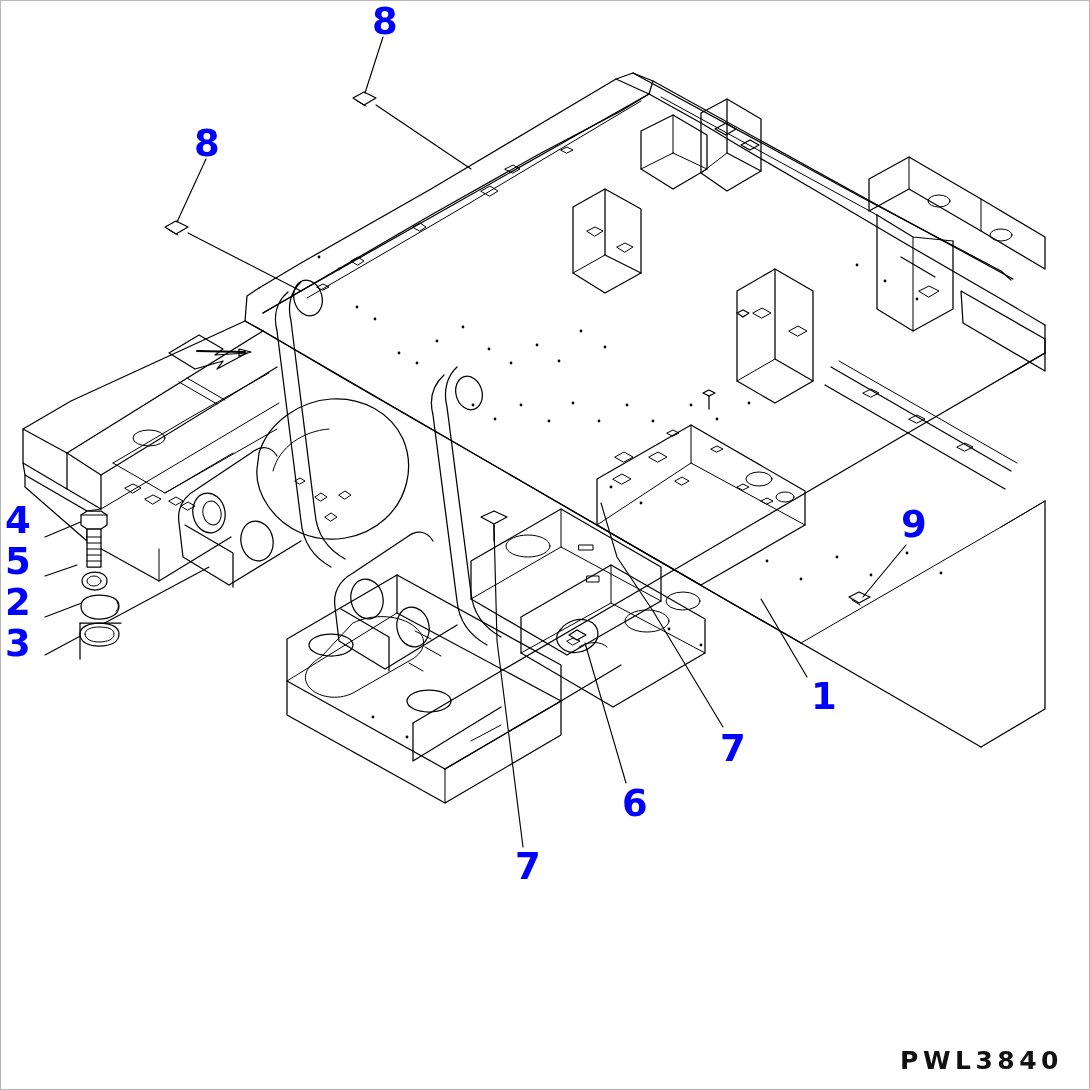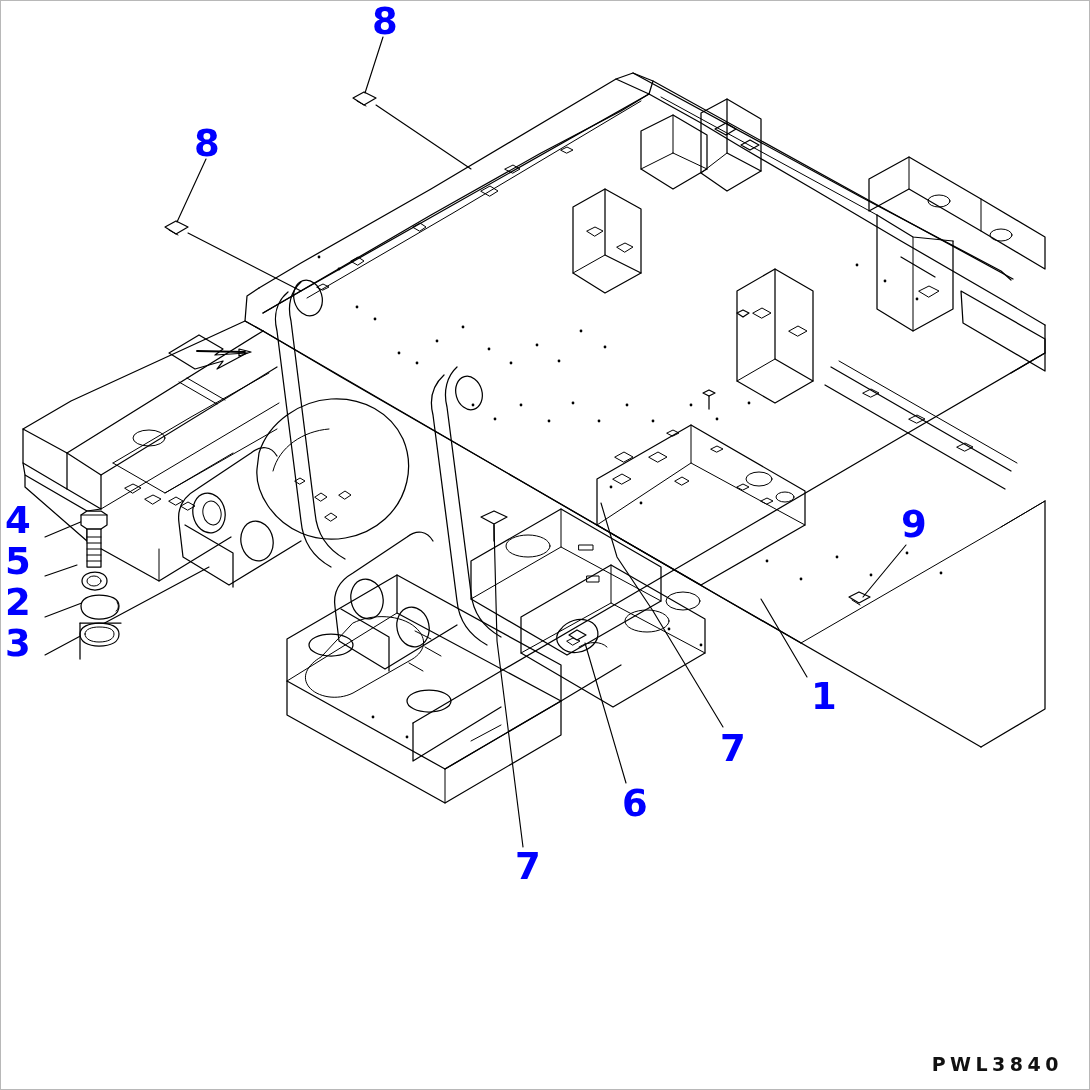--- a/index.html
+++ b/index.html
@@ -38,21 +38,21 @@
     user-select: none;
     white-space: nowrap;
   }
   .partno {
     position: absolute;
     right: 26px;
     bottom: 14px;
     color: #111111;
     font-family: "DejaVu Sans", sans-serif;
     font-weight: bold;
-    font-size: 19px;
+    font-size: 25px;
     letter-spacing: 4.5px;
     white-space: nowrap;
   }
   svg { display: block; }
   .ln { fill: none; stroke: #000000; stroke-width: 1.25; stroke-linejoin: round; stroke-linecap: round; }
   .ln-t { fill: none; stroke: #000000; stroke-width: 1; stroke-linejoin: round; stroke-linecap: round; }
   .ln-h { fill: none; stroke: #000000; stroke-width: 1.9; stroke-linejoin: round; stroke-linecap: round; }
   .fillw { fill: #ffffff; stroke: #000000; stroke-width: 1.25; stroke-linejoin: round; }
   .leader { fill: none; stroke: #000000; stroke-width: 1.15; stroke-linecap: round; }
   .dotk { fill: #000000; stroke: none; }

